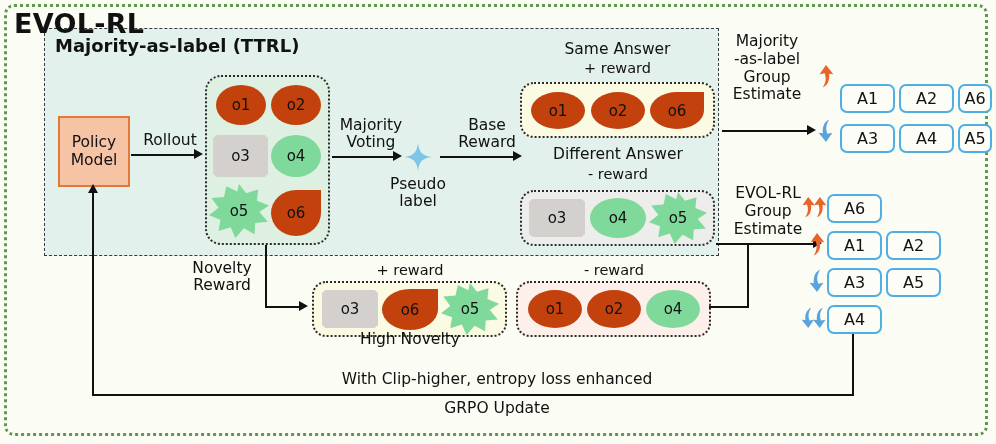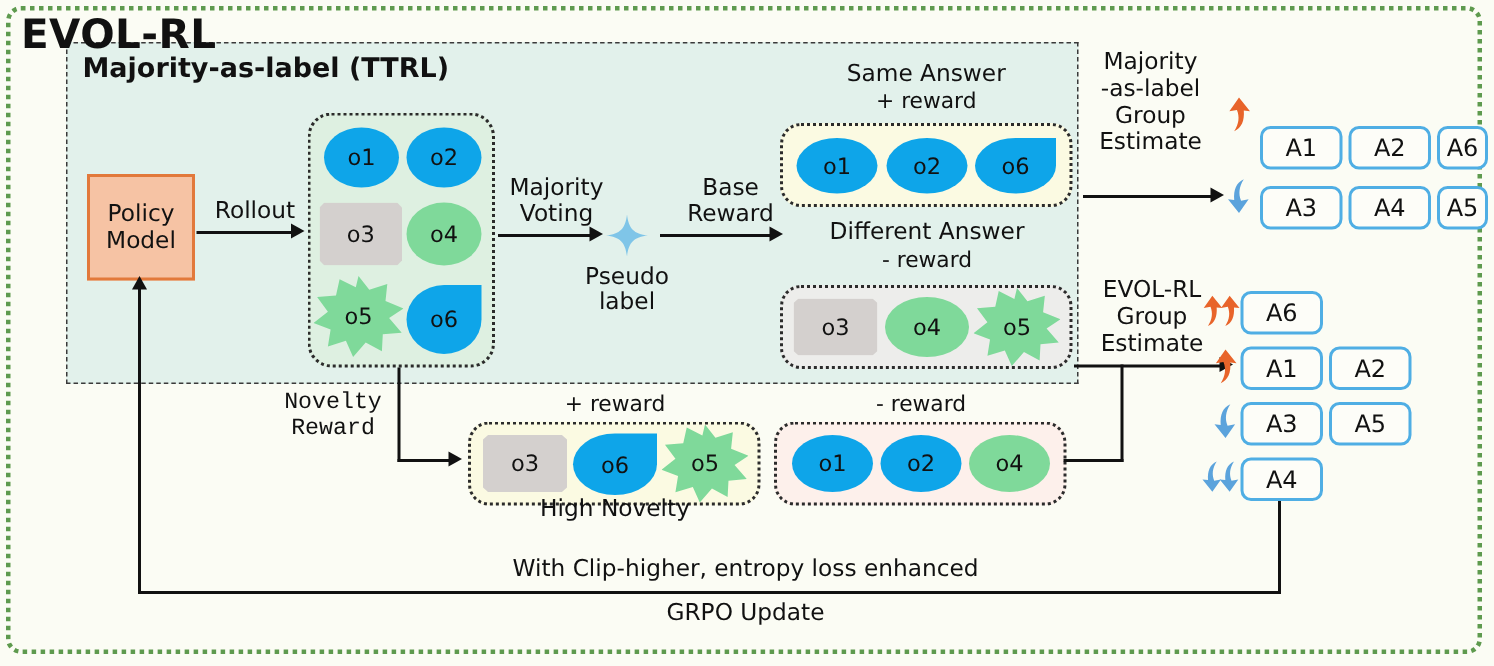--- a/index.html
+++ b/index.html
@@ -28,21 +28,21 @@
       display:flex;flex-direction:column;align-items:center;justify-content:center;
       font-size:15.5px;color:#111;line-height:1.15;}
 
   
   #rollout-box{position:absolute;left:205px;top:75px;width:125px;height:170px;
       background:#DEF0E1;border:2.4px dotted #2b2b2b;border-radius:16px;box-sizing:border-box;}
 
   
   .tok{position:absolute;display:flex;align-items:center;justify-content:center;
       font-size:15px;color:#111;}
-  .blue{background:#0ea5e9;}
+  .blue{background:#c2410c;}
   .green{background:#7FD99A;}
   .gray{background:#D4D0CE;}
   .ellipse{border-radius:50%;}
   .teardrop{border-radius:50% 0 50% 50%;}
   .doc{clip-path:polygon(0% 8%,6% 0%,94% 0%,100% 8%,100% 92%,94% 100%,6% 100%,0% 92%);}
   .star{clip-path:polygon(50% 0%,62% 17%,82% 10%,80% 31%,100% 40%,84% 52%,98% 70%,77% 72%,
         76% 93%,58% 82%,44% 100%,36% 80%,16% 87%,19% 66%,0% 58%,16% 44%,4% 26%,25% 24%,29% 4%,47% 14%);}
 
   
   .grp{position:absolute;border:2.4px dotted #2b2b2b;border-radius:14px;box-sizing:border-box;}
@@ -200,21 +200,21 @@
 
   <svg class="gly" style="left:800px;top:305px;width:28px;" viewBox="0 0 34 28">
     <path d="M10 26 L2 16 L6.5 16.5 C6 9 8 4 13.5 1.5 C10 7 9.5 12 11.5 17 L17 16 Z" fill="#5BA3DC"></path>
     <path d="M24 26 L16 16 L20.5 16.5 C20 9 22 4 27.5 1.5 C24 7 23.5 12 25.5 17 L31 16 Z" fill="#5BA3DC"></path>
   </svg>
   <div class="abox" style="left:827px;top:305px;">A4</div>
 
   <div class="ln vln" style="left:265px;top:245px;height:63px;"></div>
   <div class="ln hln" style="left:265px;top:306px;width:36px;"></div>
   <div class="ahead right" style="left:299px;top:301px;"></div>
-  <div class="lab" style="left:186px;top:260px;width:72px;font-family:Liberation Mono, monospace;">Novelty
+  <div class="lab" style="left:186px;top:260px;width:72px;">Novelty
 Reward</div>
 
   <div class="lab small" style="left:330px;top:262px;width:160px;">+ reward</div>
   <div id="grp-high" class="grp"></div>
   <div class="tok gray doc" style="left:322px;top:290px;width:56px;height:38px;">
       <span>o3</span>
     </div>
   <div class="tok blue teardrop" style="left:382px;top:289px;width:56px;height:41px;">
       <span>o6</span>
     </div>

